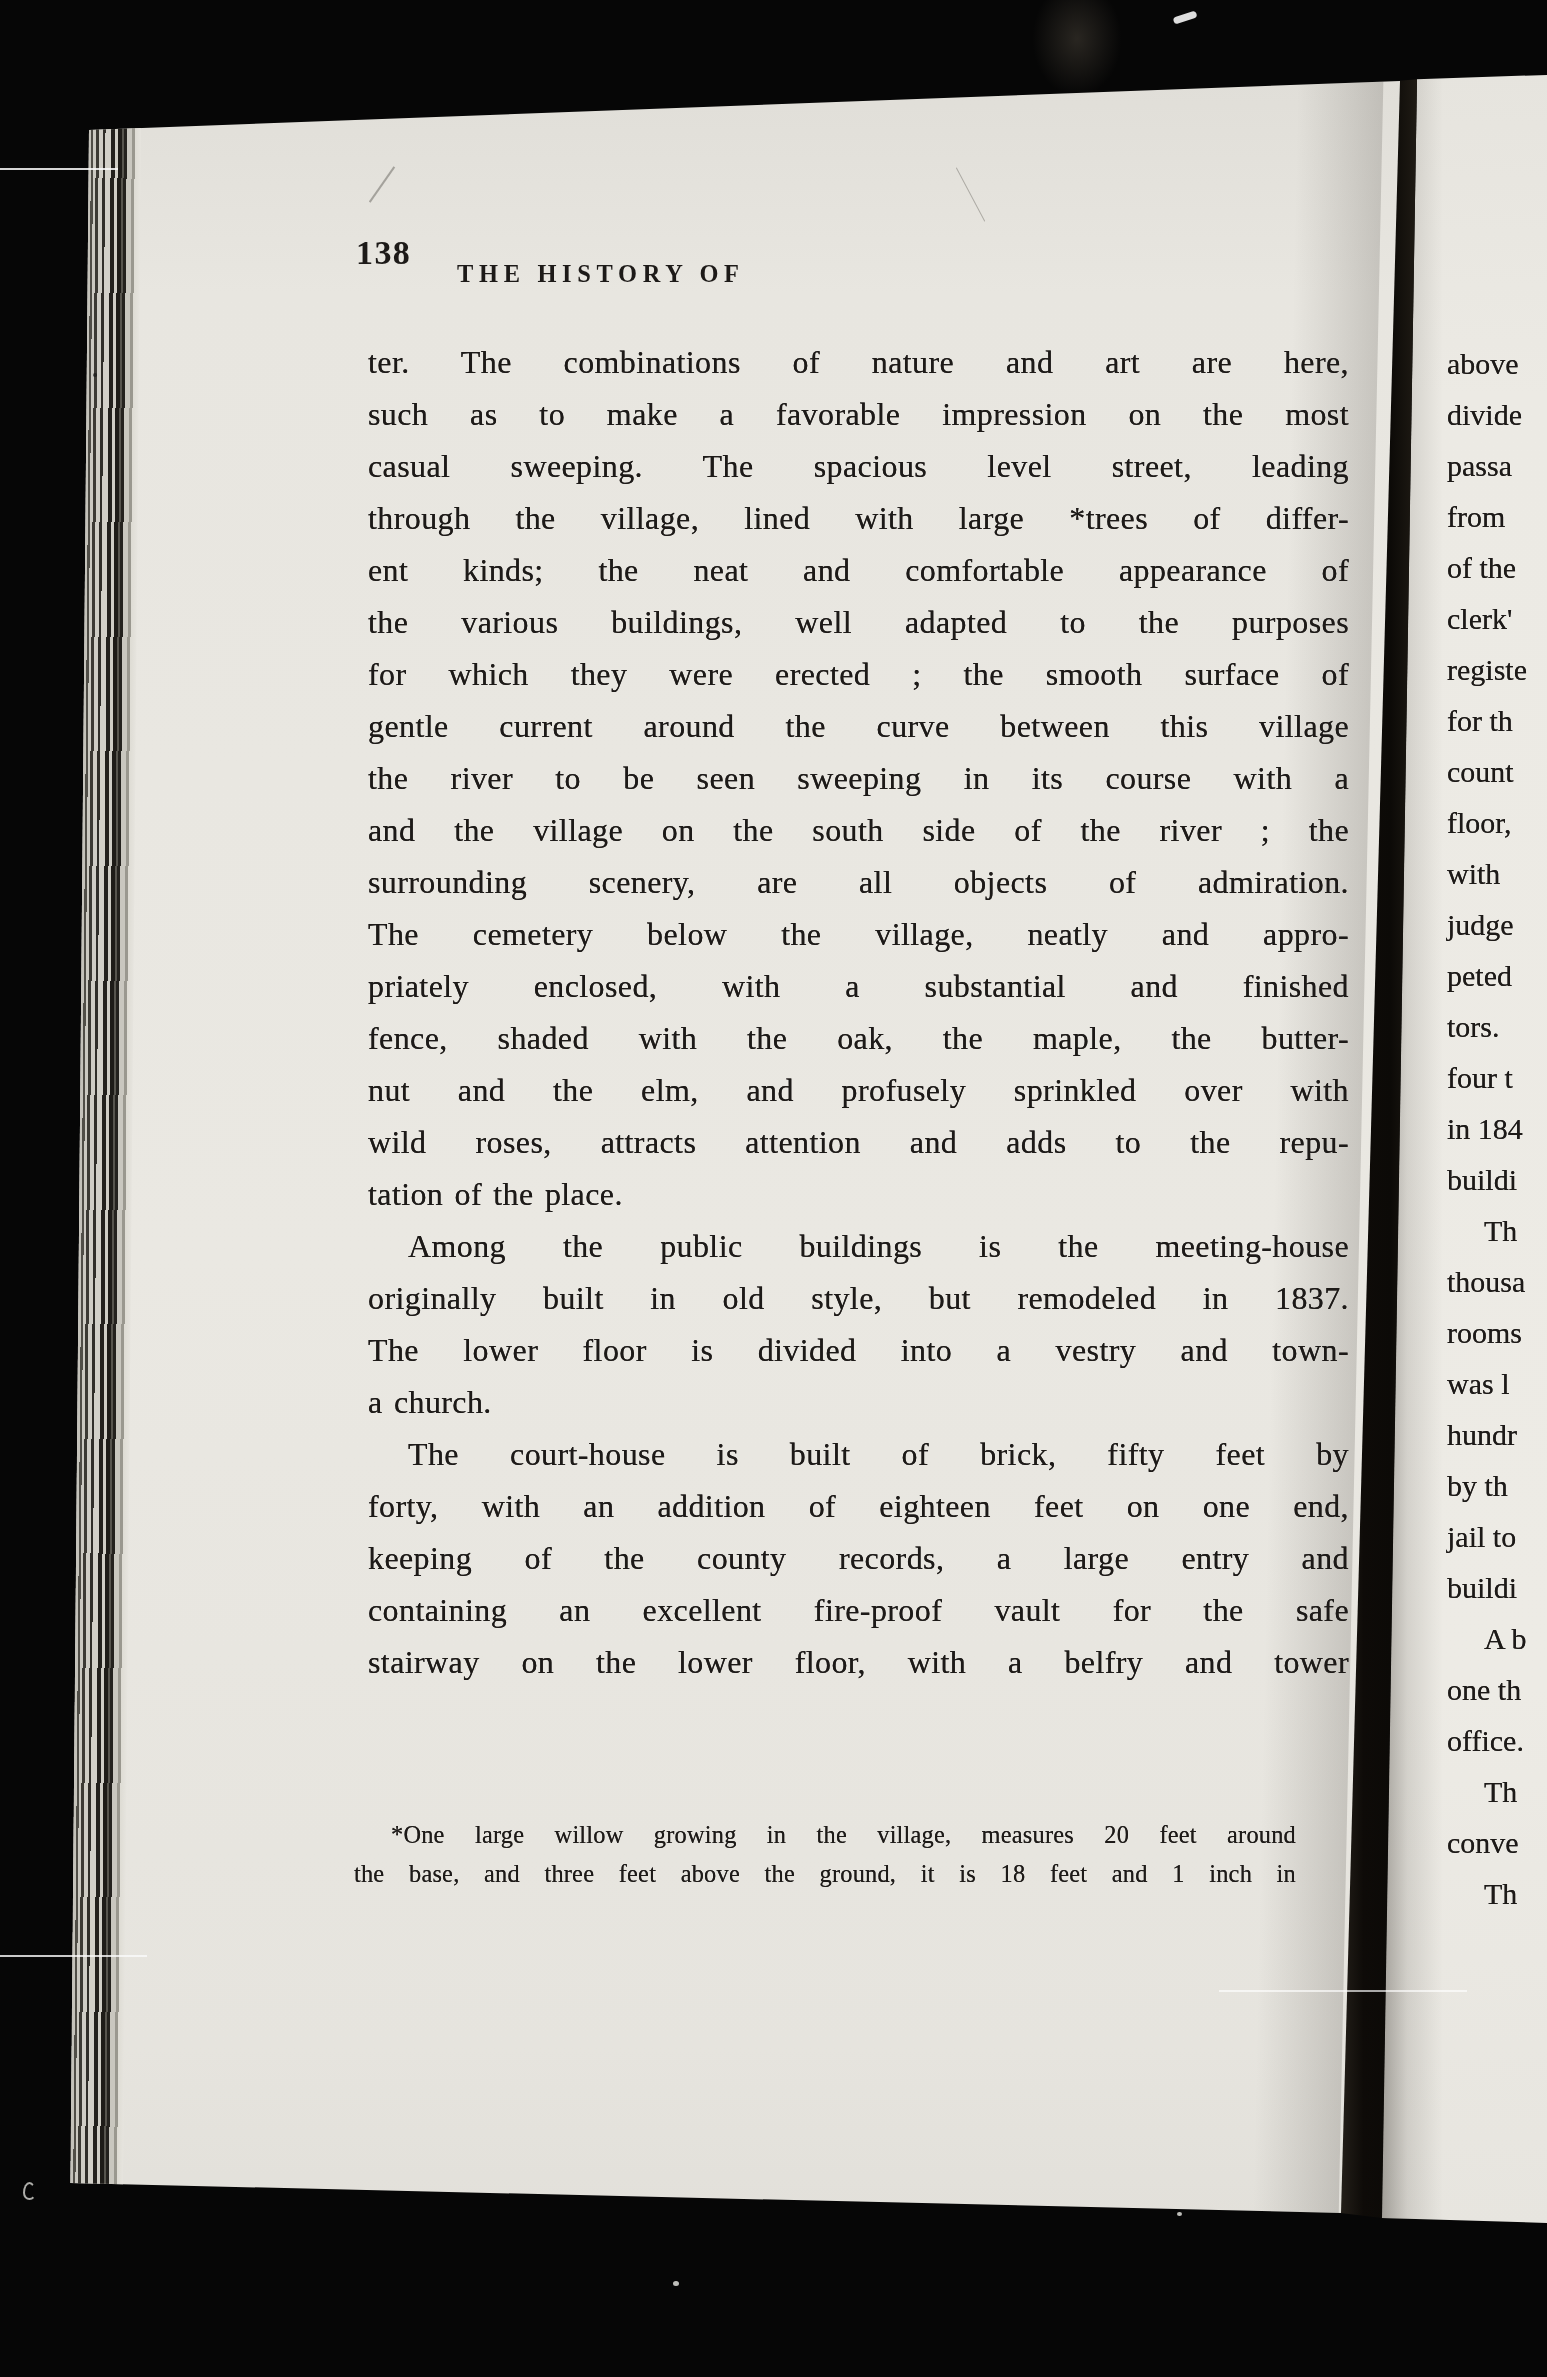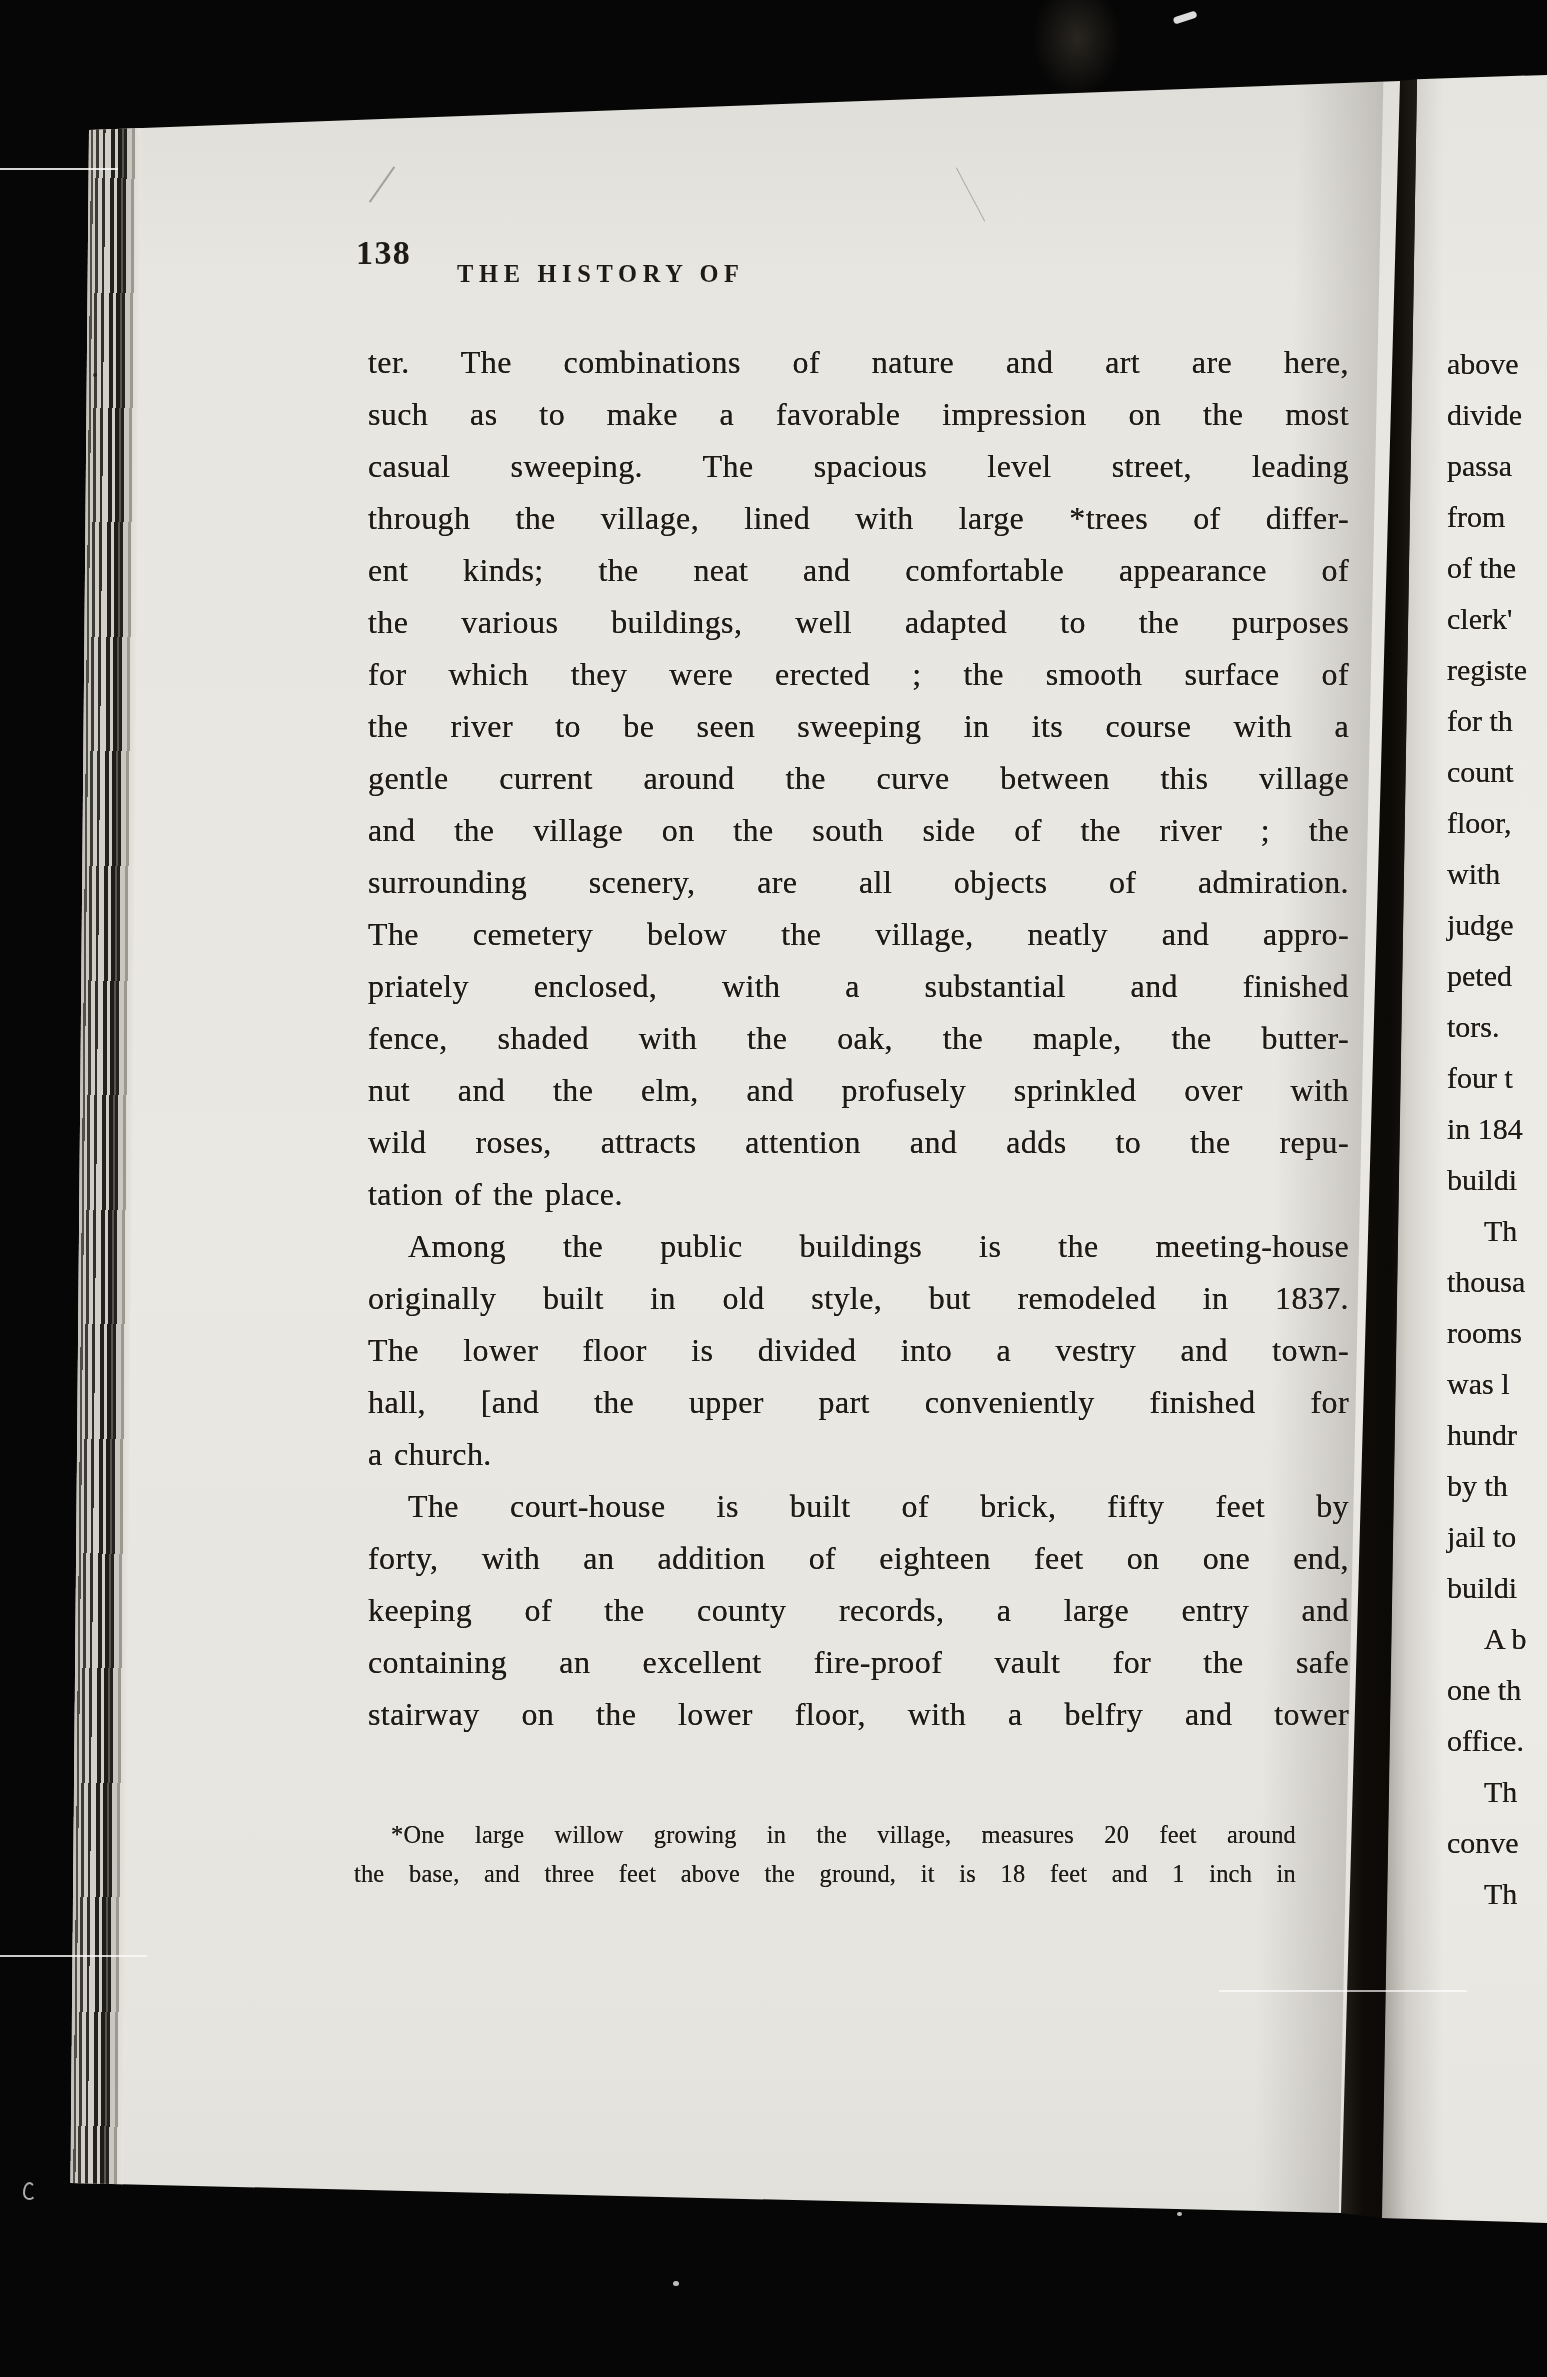--- a/index.html
+++ b/index.html
@@ -183,34 +183,33 @@
 
     <div class="body-text">
 
     <div class="line">ter. The combinations of nature and art are here,</div>
         <div class="line">such as to make a favorable impression on the most</div>
         <div class="line">casual sweeping. The spacious level street, leading</div>
         <div class="line">through the village, lined with large *trees of differ-</div>
         <div class="line">ent kinds; the neat and comfortable appearance of</div>
         <div class="line">the various buildings, well adapted to the purposes</div>
         <div class="line">for which they were erected ; the smooth surface of</div>
+        <div class="line">gentle current around the curve between this village</div>
         <div class="line">the river to be seen sweeping in its course with a</div>
-        <div class="line">gentle current around the curve between this village</div>
         <div class="line">and the village on the south side of the river ; the</div>
         <div class="line">surrounding scenery, are all objects of admiration.</div>
         <div class="line">The cemetery below the village, neatly and appro-</div>
         <div class="line">priately enclosed, with a substantial and finished</div>
         <div class="line">fence, shaded with the oak, the maple, the butter-</div>
         <div class="line">nut and the elm, and profusely sprinkled over with</div>
         <div class="line">wild roses, attracts attention and adds to the repu-</div>
         <div class="line noj">tation of the place.</div>
         <div class="line indent">Among the public buildings is the meeting-house</div>
         <div class="line">originally built in old style, but remodeled in 1837.</div>
         <div class="line">The lower floor is divided into a vestry and town-</div>
-        <div class="line">hall, [and the upper part conveniently finished for</div>
         <div class="line noj">a church.</div>
         <div class="line indent">The court-house is built of brick, fifty feet by</div>
         <div class="line">forty, with an addition of eighteen feet on one end,</div>
         <div class="line">keeping of the county records, a large entry and</div>
         <div class="line">containing an excellent fire-proof vault for the safe</div>
         <div class="line">stairway on the lower floor, with a belfry and tower</div>
       </div>
 
     <div class="footnote">
 

